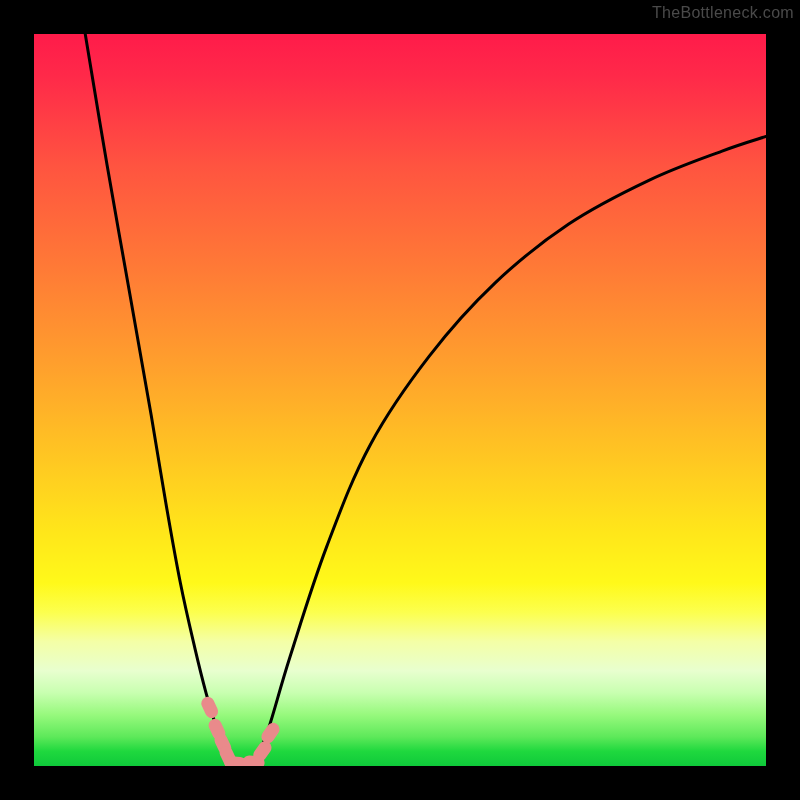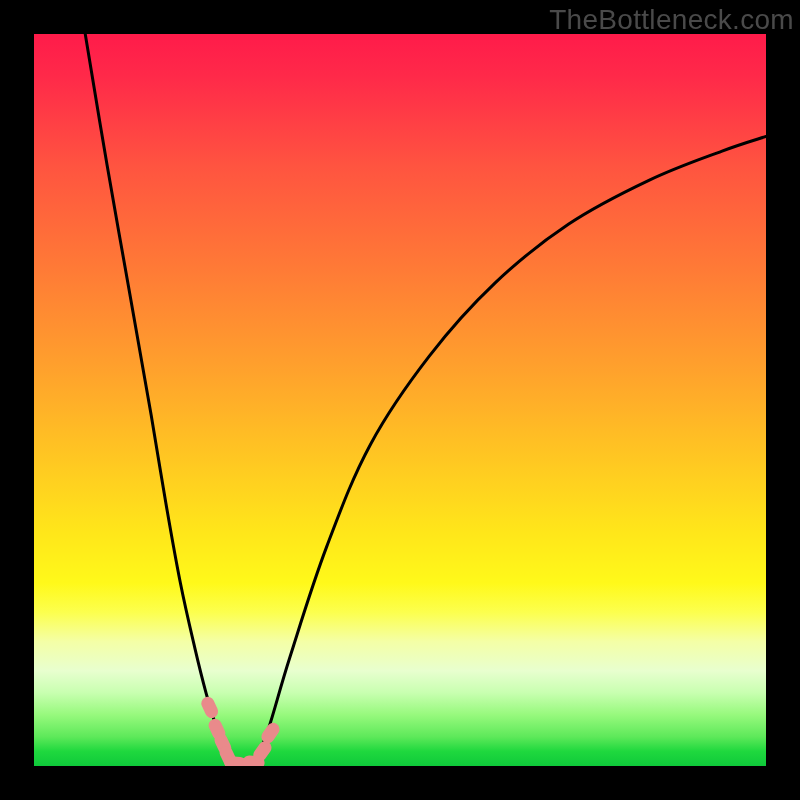--- a/index.html
+++ b/index.html
@@ -50,21 +50,21 @@
     top: 0;
     width: 732px;
     height: 732px;
     pointer-events: none;
   }
   .attribution {
     position: absolute;
     top: 4px;
     right: 6px;
     color: #4a4a4a;
-    font-size: 28px;
+    font-size: 16px;
     letter-spacing: 0.3px;
     font-family: Arial, Helvetica, sans-serif;
   }
 </style>
 </head>
 <body>
 
 <div class="stage">
 
   <div class="plot-area">

